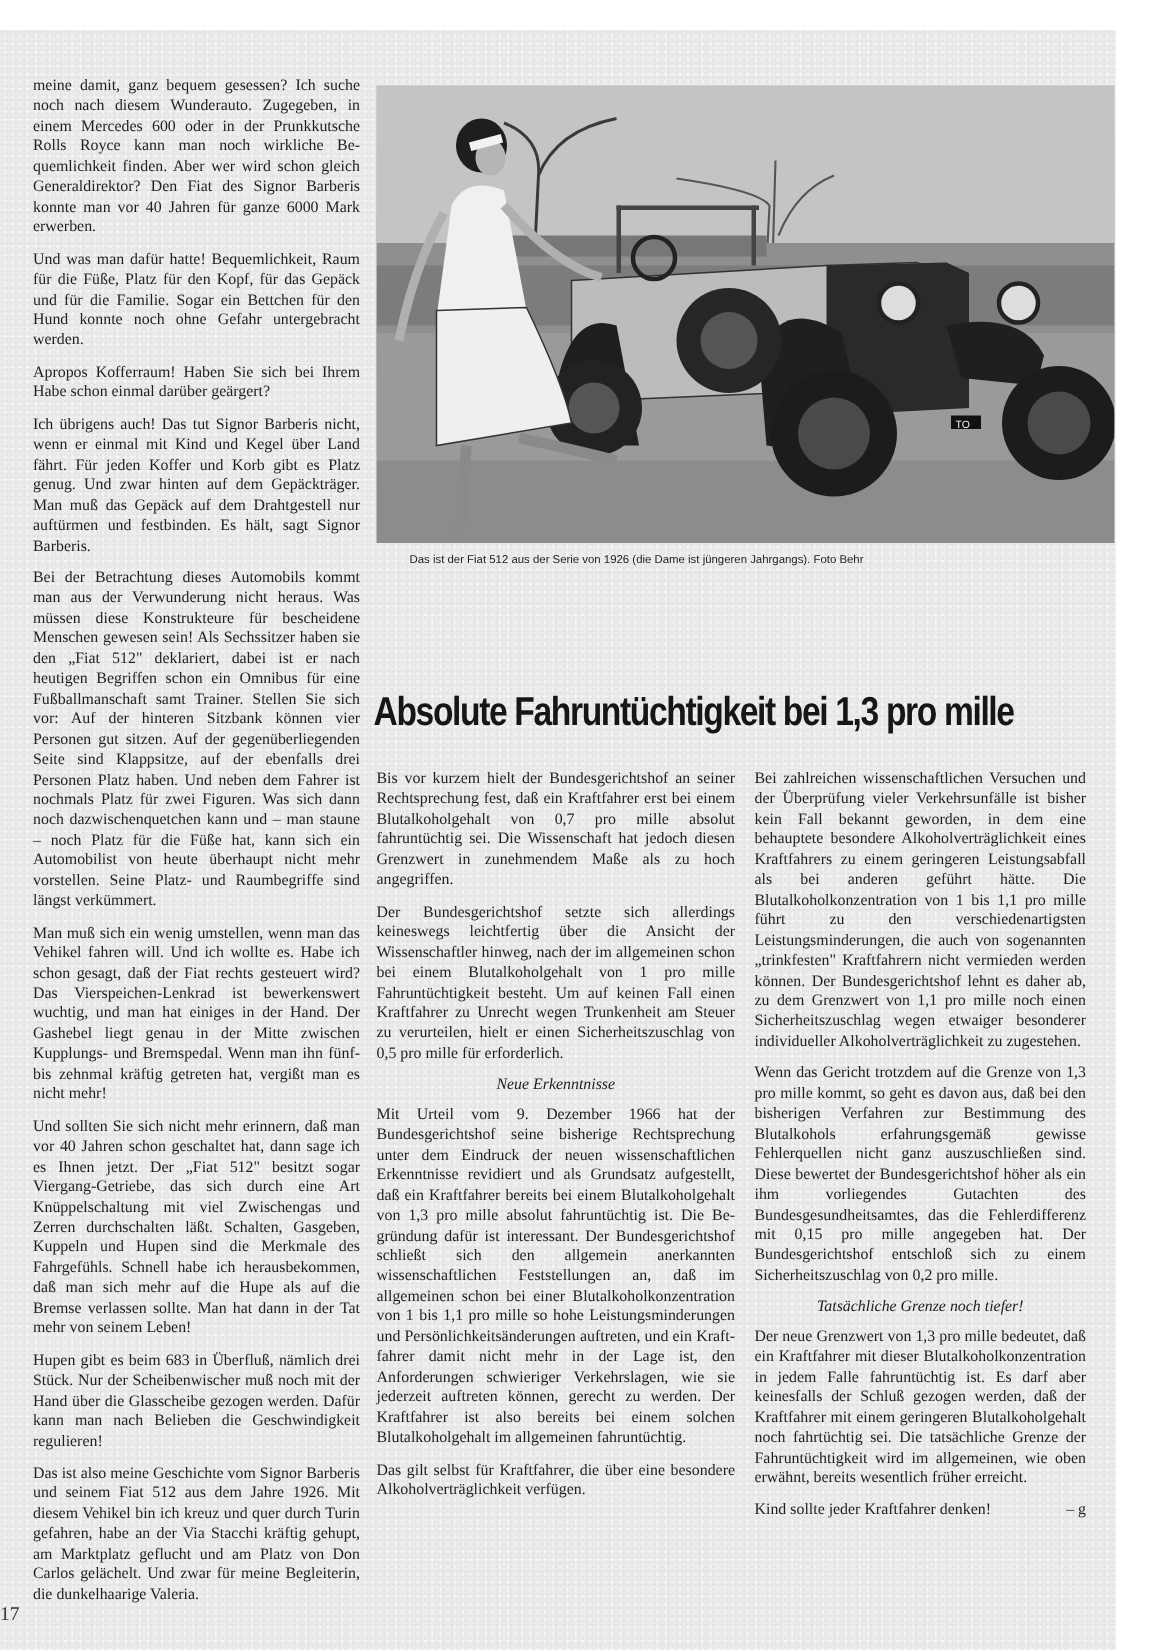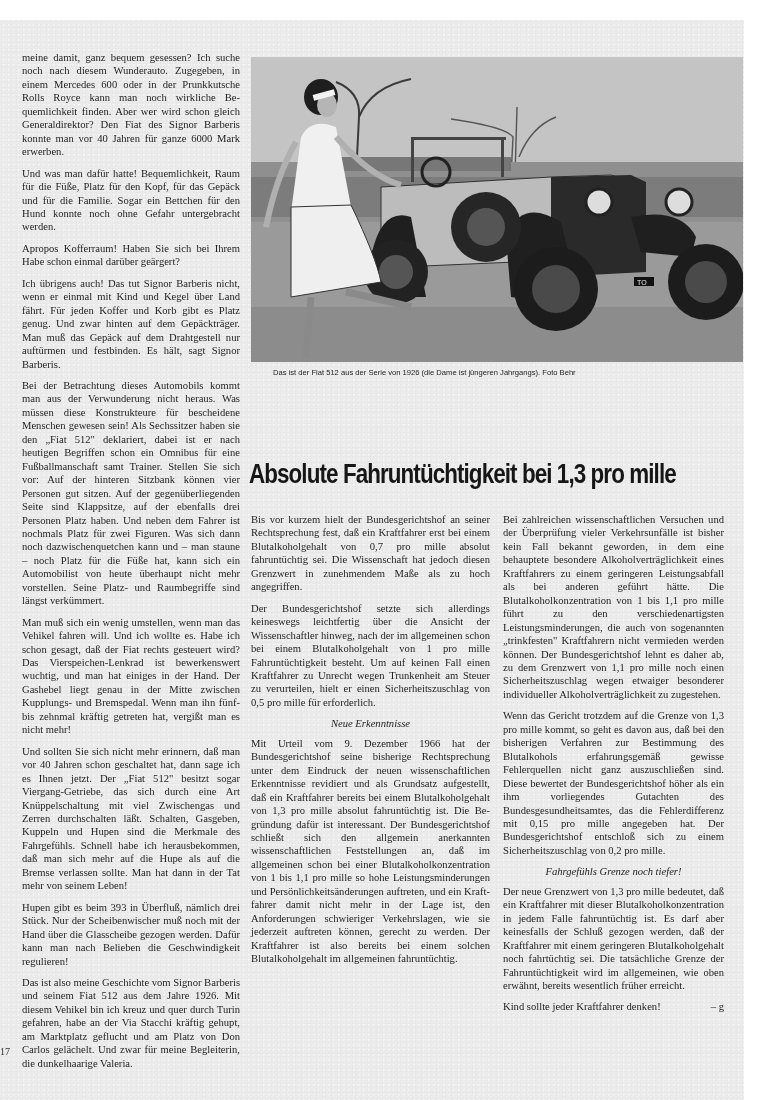--- a/index.html
+++ b/index.html
@@ -25,22 +25,22 @@
       line-height: 13.45px;
       text-align: justify;
       hyphens: manual;
     }
     .col p { margin: 0 0 8px 0; }
     .col .sub { font-style: italic; margin: 2px 0 6px 0; text-align: center; }
     .left-col { left: 22px; top: 51px; width: 218px; }
     .mid-col { left: 251px; top: 513px; width: 239px; }
     .right-col { left: 503px; top: 513px; width: 221px; }
     .pageno {
-      position: absolute; left: 0; top: 1046px;
-      font-family: "Liberation Serif", serif; font-size: 10px; color: #333;
+      position: absolute; left: 0; top: 1068px;
+      font-family: "Liberation Serif", serif; font-size: 13px; color: #333;
     }
     .photo {
       position: absolute; left: 251px; top: 57px; width: 492px; height: 305px;
       background: linear-gradient(180deg, #bdbdbd 0%, #9f9f9f 45%, #8a8a8a 55%, #a9a9a9 100%);
       overflow: hidden;
     }
     .photo svg { position: absolute; left: 0; top: 0; width: 100%; height: 100%; }
     .caption {
       position: absolute; left: 251px; top: 368px; width: 470px;
       font-family: "Liberation Sans", "DejaVu Sans", sans-serif;
@@ -61,21 +61,21 @@
 <div class="paper"></div>
 
 <div class="col left-col">
   <p>meine damit, ganz bequem gesessen? Ich suche noch nach diesem Wunderauto. Zugegeben, in einem Mercedes 600 oder in der Prunkkutsche Rolls Royce kann man noch wirkliche Be­quemlichkeit finden. Aber wer wird schon gleich Generaldirektor? Den Fiat des Signor Barberis konnte man vor 40 Jahren für ganze 6000 Mark erwerben.</p>
   <p>Und was man dafür hatte! Bequemlichkeit, Raum für die Füße, Platz für den Kopf, für das Gepäck und für die Familie. Sogar ein Bettchen für den Hund konnte noch ohne Gefahr untergebracht werden.</p>
   <p>Apropos Kofferraum! Haben Sie sich bei Ihrem Habe schon einmal darüber geärgert?</p>
   <p>Ich übrigens auch! Das tut Signor Barberis nicht, wenn er einmal mit Kind und Kegel über Land fährt. Für jeden Koffer und Korb gibt es Platz genug. Und zwar hinten auf dem Gepäckträger. Man muß das Gepäck auf dem Drahtgestell nur auftürmen und festbinden. Es hält, sagt Signor Barberis.</p>
   <p>Bei der Betrachtung dieses Automobils kommt man aus der Verwunderung nicht heraus. Was müssen diese Konstrukteure für bescheidene Menschen gewesen sein! Als Sechssitzer haben sie den „Fiat 512" deklariert, dabei ist er nach heutigen Begriffen schon ein Omnibus für eine Fußballmanschaft samt Trainer. Stellen Sie sich vor: Auf der hinteren Sitzbank können vier Personen gut sitzen. Auf der gegenüber­liegenden Seite sind Klappsitze, auf der eben­falls drei Personen Platz haben. Und neben dem Fahrer ist nochmals Platz für zwei Figu­ren. Was sich dann noch dazwischenquetchen kann und – man staune – noch Platz für die Füße hat, kann sich ein Automobilist von heute überhaupt nicht mehr vorstellen. Seine Platz- und Raumbegriffe sind längst verküm­mert.</p>
   <p>Man muß sich ein wenig umstellen, wenn man das Vehikel fahren will. Und ich wollte es. Habe ich schon gesagt, daß der Fiat rechts ge­steuert wird? Das Vierspeichen-Lenkrad ist bewerkenswert wuchtig, und man hat einiges in der Hand. Der Gashebel liegt genau in der Mitte zwischen Kupplungs- und Bremspedal. Wenn man ihn fünf- bis zehnmal kräftig ge­treten hat, vergißt man es nicht mehr!</p>
   <p>Und sollten Sie sich nicht mehr erinnern, daß man vor 40 Jahren schon geschaltet hat, dann sage ich es Ihnen jetzt. Der „Fiat 512" besitzt sogar Viergang-Getriebe, das sich durch eine Art Knüppelschaltung mit viel Zwischengas und Zerren durchschalten läßt. Schalten, Gas­geben, Kuppeln und Hupen sind die Merk­male des Fahrgefühls. Schnell habe ich her­ausbekommen, daß man sich mehr auf die Hupe als auf die Bremse verlassen sollte. Man hat dann in der Tat mehr von seinem Leben!</p>
-  <p>Hupen gibt es beim 393 in Überfluß, nämlich drei Stück. Nur der Scheibenwischer muß noch mit der Hand über die Glasscheibe gezogen werden. Dafür kann man nach Belieben die Geschwindigkeit regulieren!</p>
+  <p>Hupen gibt es beim 683 in Überfluß, nämlich drei Stück. Nur der Scheibenwischer muß noch mit der Hand über die Glasscheibe gezogen werden. Dafür kann man nach Belieben die Geschwindigkeit regulieren!</p>
   <p>Das ist also meine Geschichte vom Signor Bar­beris und seinem Fiat 512 aus dem Jahre 1926. Mit diesem Vehikel bin ich kreuz und quer durch Turin gefahren, habe an der Via Stacchi kräftig gehupt, am Marktplatz ge­flucht und am Platz von Don Carlos gelächelt. Und zwar für meine Begleiterin, die dunkel­haarige Valeria.</p>
 </div>
 
 <div class="pageno">17</div>
 
 <div class="photo">
   <svg viewBox="0 0 492 305" preserveAspectRatio="none">
 
     <rect x="0" y="0" width="492" height="120" fill="#c4c4c4"></rect>
 
@@ -133,24 +133,25 @@
 
 <div class="caption">Das ist der Fiat 512 aus der Serie von 1926 (die Dame ist jüngeren Jahrgangs). Foto Behr</div>
 
 <div class="headline">Absolute Fahruntüchtigkeit bei 1,3 pro mille</div>
 
 <div class="col mid-col">
   <p>Bis vor kurzem hielt der Bundesgerichtshof an seiner Rechtsprechung fest, daß ein Kraft­fahrer erst bei einem Blutalkoholgehalt von 0,7 pro mille absolut fahruntüchtig sei. Die Wissenschaft hat jedoch diesen Grenzwert in zunehmendem Maße als zu hoch angegriffen.</p>
   <p>Der Bundesgerichtshof setzte sich allerdings keineswegs leichtfertig über die Ansicht der Wissenschaftler hinweg, nach der im allgemei­nen schon bei einem Blutalkoholgehalt von 1 pro mille Fahruntüchtigkeit besteht. Um auf keinen Fall einen Kraftfahrer zu Unrecht we­gen Trunkenheit am Steuer zu verurteilen, hielt er einen Sicherheitszuschlag von 0,5 pro mille für erforderlich.</p>
   <p class="sub">Neue Erkenntnisse</p>
   <p>Mit Urteil vom 9. Dezember 1966 hat der Bundesgerichtshof seine bisherige Rechtspre­chung unter dem Eindruck der neuen wissen­schaftlichen Erkenntnisse revidiert und als Grundsatz aufgestellt, daß ein Kraftfahrer bereits bei einem Blutalkoholgehalt von 1,3 pro mille absolut fahruntüchtig ist. Die Be­gründung dafür ist interessant. Der Bundes­gerichtshof schließt sich den allgemein aner­kannten wissenschaftlichen Feststellungen an, daß im allgemeinen schon bei einer Blutalko­holkonzentration von 1 bis 1,1 pro mille so hohe Leistungsminderungen und Persönlich­keitsänderungen auftreten, und ein Kraft­fahrer damit nicht mehr in der Lage ist, den Anforderungen schwieriger Verkehrslagen, wie sie jederzeit auftreten können, gerecht zu werden. Der Kraftfahrer ist also bereits bei einem solchen Blutalkoholgehalt im allgemei­nen fahruntüchtig.</p>
+  <p>Das gilt selbst für Kraftfahrer, die über eine besondere Alkoholverträglichkeit verfügen.</p>
 </div>
 
 <div class="col right-col">
   <p>Bei zahlreichen wissenschaftlichen Versuchen und der Überprüfung vieler Verkehrsunfälle ist bisher kein Fall bekannt geworden, in dem eine behauptete besondere Alkoholverträg­lichkeit eines Kraftfahrers zu einem geringe­ren Leistungsabfall als bei anderen geführt hätte. Die Blutalkoholkonzentration von 1 bis 1,1 pro mille führt zu den verschiedenartig­sten Leistungsminderungen, die auch von so­genannten „trinkfesten" Kraftfahrern nicht vermieden werden können. Der Bundesge­richtshof lehnt es daher ab, zu dem Grenzwert von 1,1 pro mille noch einen Sicherheitszu­schlag wegen etwaiger besonderer individuel­ler Alkoholverträglichkeit zu zugestehen.</p>
   <p>Wenn das Gericht trotzdem auf die Grenze von 1,3 pro mille kommt, so geht es davon aus, daß bei den bisherigen Verfahren zur Be­stimmung des Blutalkohols erfahrungsgemäß gewisse Fehlerquellen nicht ganz auszuschlie­ßen sind. Diese bewertet der Bundesgerichts­hof höher als ein ihm vorliegendes Gutachten des Bundesgesundheitsamtes, das die Fehler­differenz mit 0,15 pro mille angegeben hat. Der Bundesgerichtshof entschloß sich zu einem Sicherheitszuschlag von 0,2 pro mille.</p>
-  <p class="sub">Fahrgefühls Grenze noch tiefer!</p>
+  <p class="sub">Tatsächliche Grenze noch tiefer!</p>
   <p>Der neue Grenzwert von 1,3 pro mille bedeu­tet, daß ein Kraftfahrer mit dieser Blutalko­holkonzentration in jedem Falle fahruntüchtig ist. Es darf aber keinesfalls der Schluß gezo­gen werden, daß der Kraftfahrer mit einem geringeren Blutalkoholgehalt noch fahrtüch­tig sei. Die tatsächliche Grenze der Fahrun­tüchtigkeit wird im allgemeinen, wie oben er­wähnt, bereits wesentlich früher erreicht.</p>
   <p>
     <span>Kind sollte jeder Kraftfahrer denken!</span>
     <span class="signoff">– g</span>
   </p>
 </div>
 
 </body></html>

